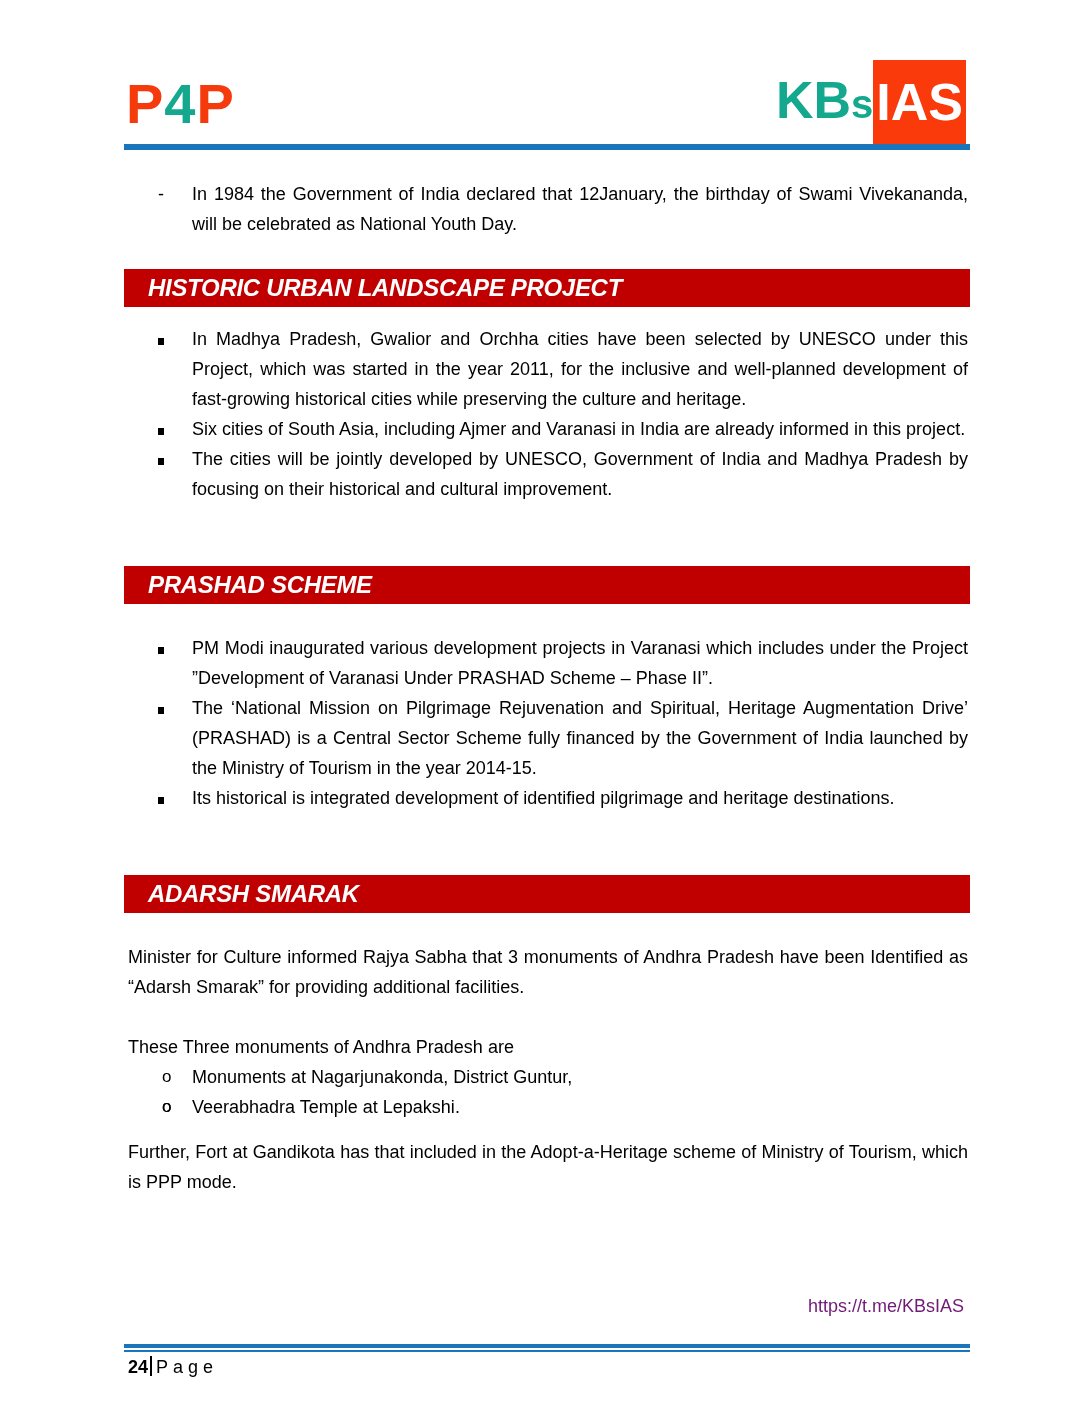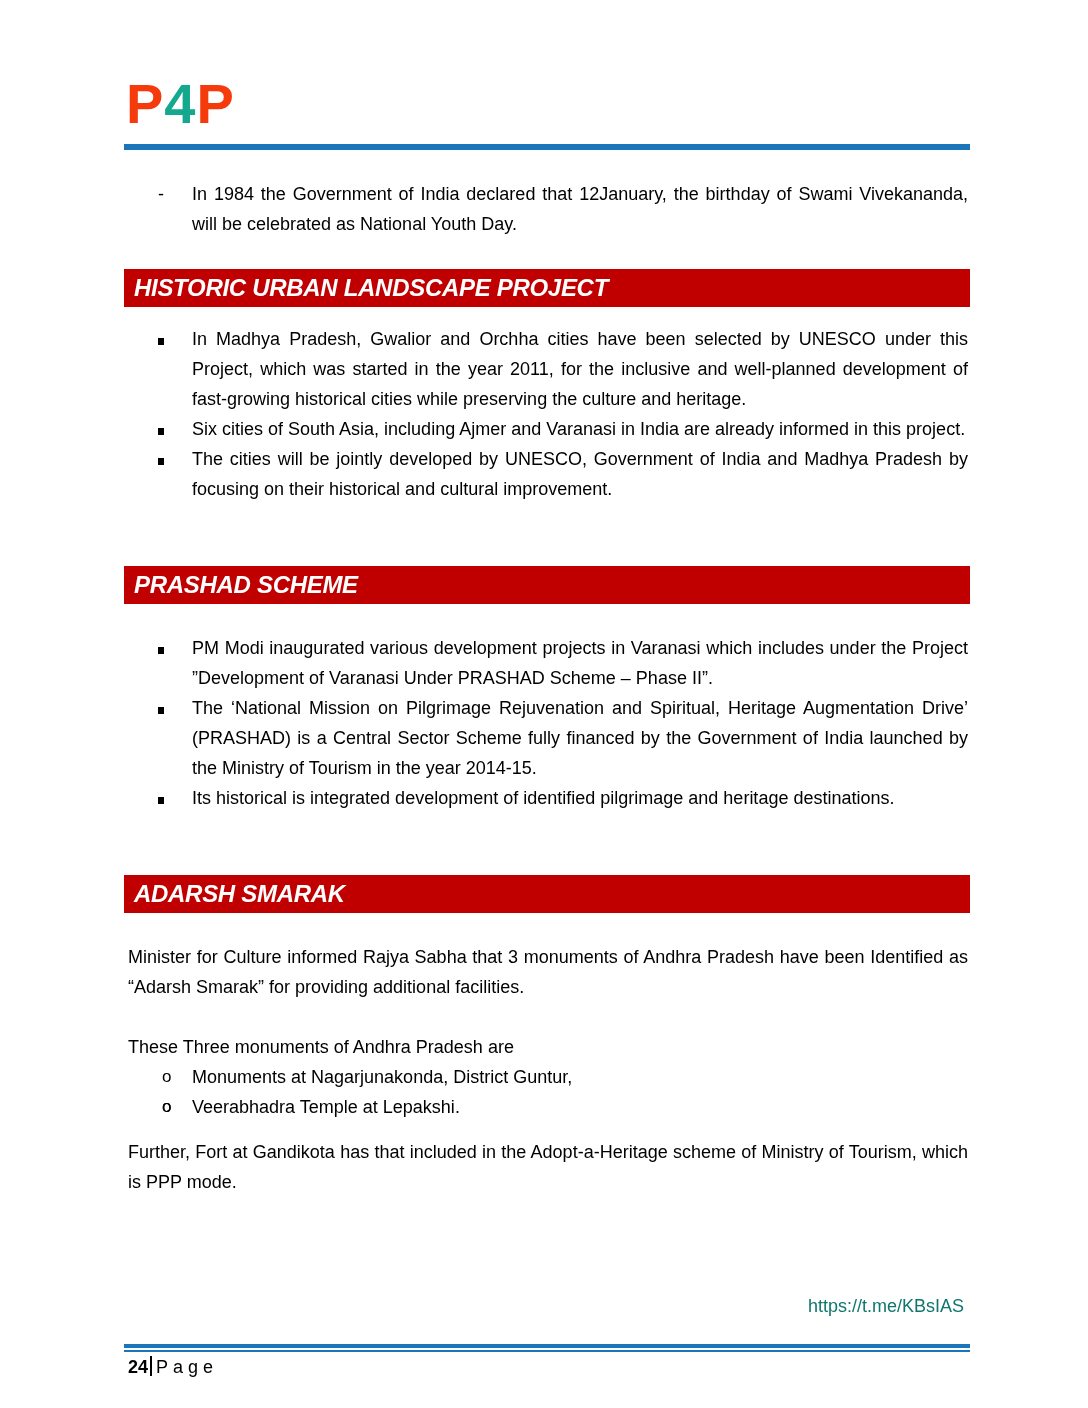--- a/index.html
+++ b/index.html
@@ -26,38 +26,42 @@
   .para { text-align: justify; margin: 0; }
   .bullet-row { position: relative; padding-left: 64px; text-align: justify; }
   .bullet-marker { position: absolute; left: 30px; top: 0; width: 20px; }
   .sq { display: inline-block; width: 6px; height: 7px; background: #000; margin-top: 12px; }
   .dash { position: absolute; left: 30px; top: 0; }
   .circ { position: absolute; left: 34px; top: 0; font-size: 17px; }
   b { font-weight: normal; }
 
   .section-bar { position: absolute; left: 124px; width: 846px; height: 38px; background: #c00000;
                  color: #fff; font-family: "Liberation Sans", sans-serif; font-weight: bold; font-style: italic;
-                 font-size: 24px; line-height: 38px; padding-left: 10px; box-sizing: border-box; letter-spacing: -0.3px; }
+                 font-size: 24px; line-height: 38px; padding-left: 24px; box-sizing: border-box; letter-spacing: -0.3px; }
 
   
   .footer-rule-thick { position: absolute; left: 124px; top: 1308px; width: 846px; height: 4px; background: #1b75bb; }
   .footer-rule-thin { position: absolute; left: 124px; top: 1314px; width: 846px; height: 2px; background: #1b75bb; }
   .footer-left { position: absolute; left: 128px; top: 1319px; font-size: 18px; line-height: 24px; }
   .footer-left .num { font-weight: bold; }
   .footer-left .sep { display: inline-block; width: 2px; height: 20px; background: #000; vertical-align: -3px; margin: 0 4px 0 2px; }
   .footer-left .pg { color: #000000; letter-spacing: 5px; }
-  .footer-right { position: absolute; right: 124px; top: 1258px; font-size: 18px; line-height: 24px; color: #0f766e; }
+  .footer-right { position: absolute; right: 124px; top: 1258px; font-size: 18px; line-height: 24px; color: #701a75; }
 </style>
 </head>
 <body>
 
 <div class="page">
 
   <div class="logo-left">
     <span class="c-red">P</span><span class="c-teal">4</span><span class="c-red">P</span>
+  </div>
+  <div class="logo-right">
+    <span class="kbs"><span>KB</span><span class="kbs-s">s</span></span>
+    <span class="ias">IAS</span>
   </div>
   <div class="header-rule"></div>
 
   <div class="content" style="top:143px;">
     <div class="bullet-row">
       <span class="dash">-</span>
       <span class="rich"><span>In </span><b>1984</b><span> the Government of </span><b>India</b><span> declared that </span><b>12January</b><span>, the </span><b>birthday</b><span> of </span><b>Swami Vivekananda</b><span>, will be celebrated as </span><b>National Youth Day</b><span>.</span></span>
     </div>
   </div>
 

